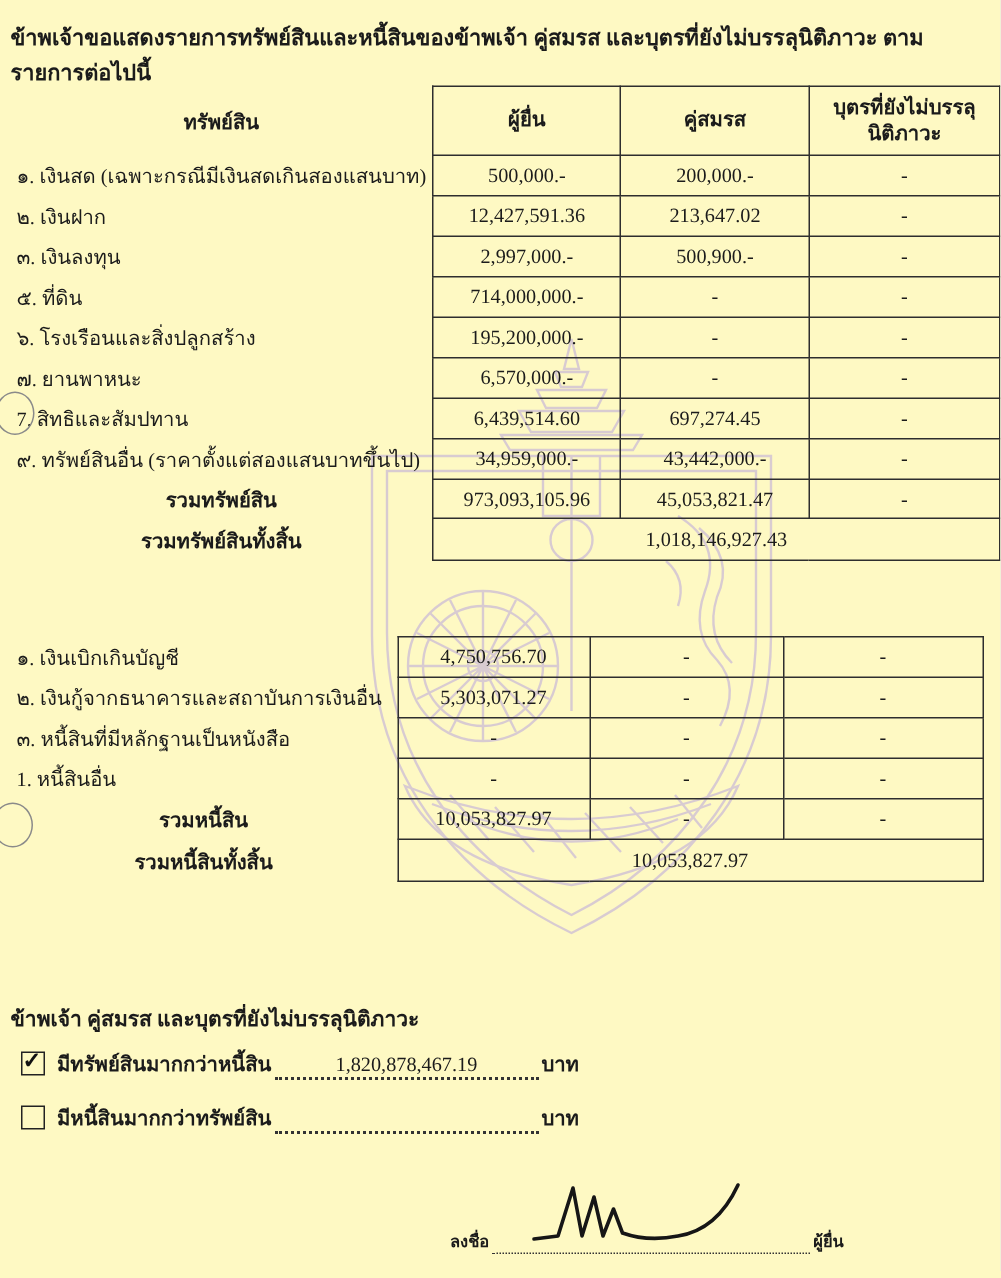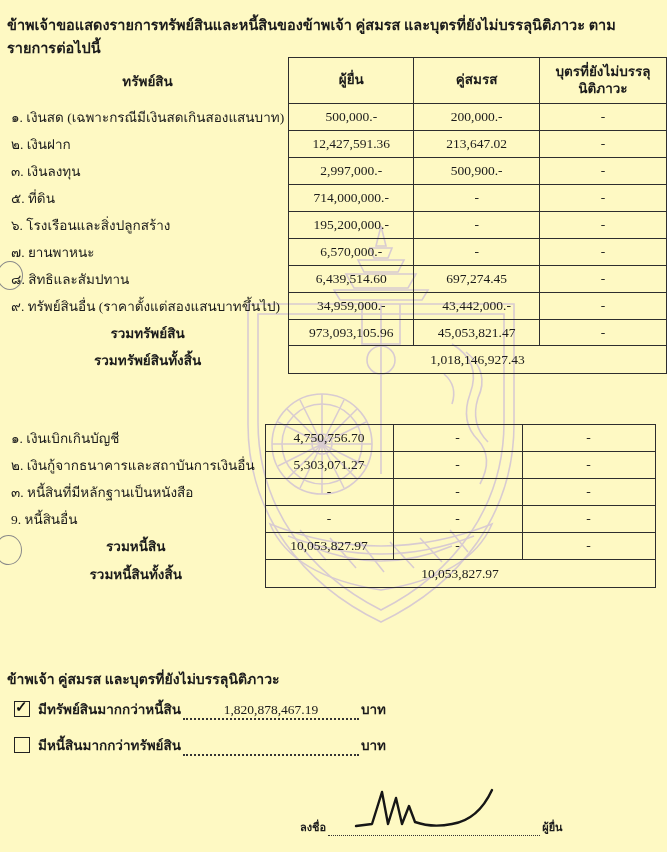--- a/index.html
+++ b/index.html
@@ -124,21 +124,21 @@
       <td class="val">-</td>
       <td class="val">-</td>
     </tr>
     <tr style="height:27px">
       <td class="lab">๗. ยานพาหนะ</td>
       <td class="val">6,570,000.-</td>
       <td class="val">-</td>
       <td class="val">-</td>
     </tr>
     <tr style="height:27px">
-      <td class="lab">๘. สิทธิและสัมปทาน</td>
+      <td class="lab">7. สิทธิและสัมปทาน</td>
       <td class="val">6,439,514.60</td>
       <td class="val">697,274.45</td>
       <td class="val">-</td>
     </tr>
     <tr style="height:27px">
       <td class="lab">๙. ทรัพย์สินอื่น (ราคาตั้งแต่สองแสนบาทขึ้นไป)</td>
       <td class="val">34,959,000.-</td>
       <td class="val">43,442,000.-</td>
       <td class="val">-</td>
     </tr>
@@ -177,21 +177,21 @@
       <td class="val">-</td>
       <td class="val">-</td>
     </tr>
     <tr style="height:27px">
       <td class="lab">๓. หนี้สินที่มีหลักฐานเป็นหนังสือ</td>
       <td class="val">-</td>
       <td class="val">-</td>
       <td class="val">-</td>
     </tr>
     <tr style="height:27px">
-      <td class="lab">9. หนี้สินอื่น</td>
+      <td class="lab">1. หนี้สินอื่น</td>
       <td class="val">-</td>
       <td class="val">-</td>
       <td class="val">-</td>
     </tr>
     <tr style="height:27px">
       <td class="lab totlab">รวมหนี้สิน</td>
       <td class="val">10,053,827.97</td>
       <td class="val">-</td>
       <td class="val">-</td>
     </tr>

